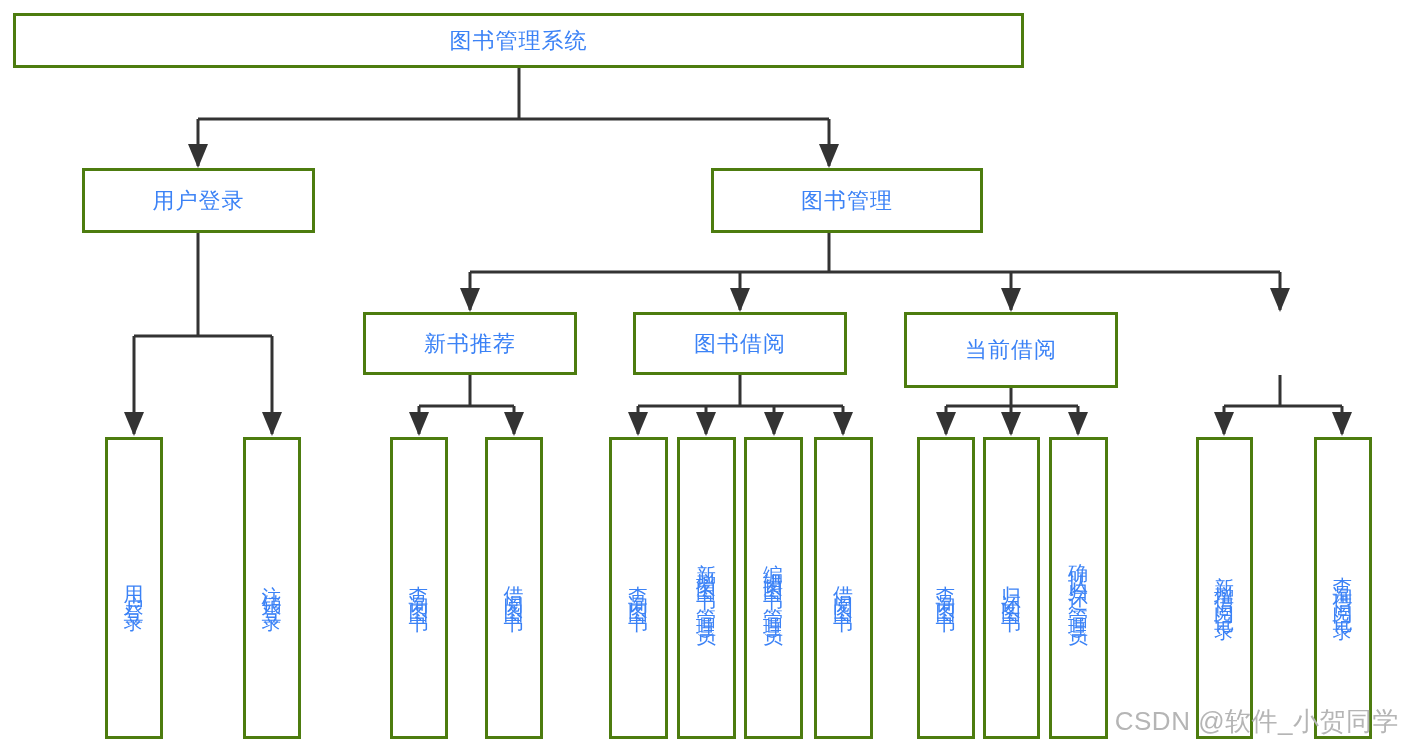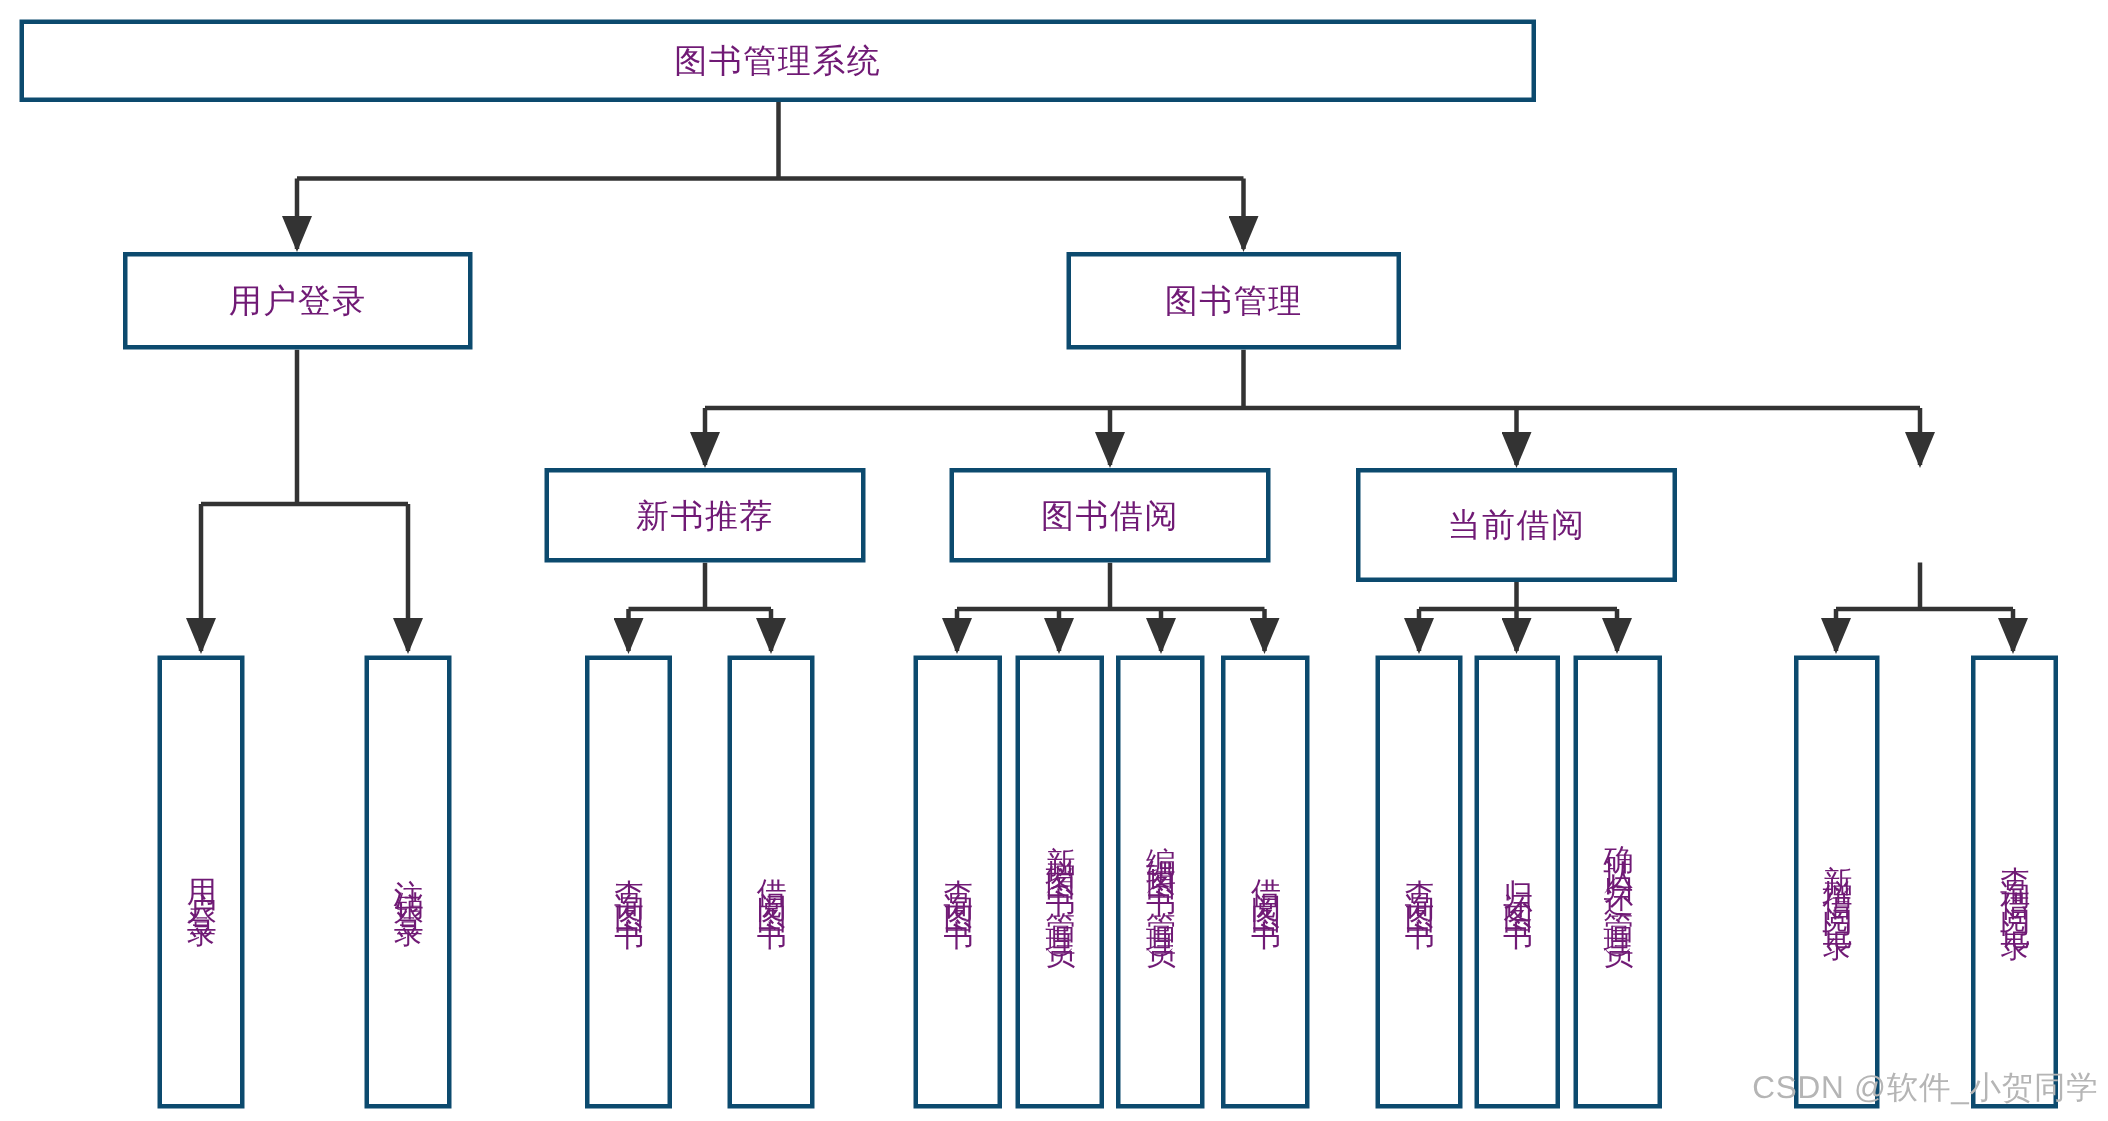--- a/index.html
+++ b/index.html
@@ -18,22 +18,22 @@
   svg.wires {
     position: absolute;
     left: 0;
     top: 0;
     z-index: 1;
   }
   .node {
     position: absolute;
     box-sizing: border-box;
     background: #ffffff;
-    border: 3px solid #0c4a6e;
-    color: #701a75;
+    border: 3px solid #4d7c0f;
+    color: #3b82f6;
     display: flex;
     align-items: center;
     justify-content: center;
     z-index: 2;
     white-space: nowrap;
   }
   .node.h {
     font-size: 22px;
     letter-spacing: 1px;
   }
@@ -41,21 +41,21 @@
     font-size: 20px;
     writing-mode: vertical-lr;
     text-orientation: mixed;
     letter-spacing: 9px;
     line-height: 1;
   }
   .watermark {
     position: absolute;
     right: 6px;
     bottom: 8px;
-    font-size: 21px;
+    font-size: 26px;
     color: #b5b5b5;
     z-index: 5;
     letter-spacing: 0.5px;
   }
 </style>
 </head>
 <body>
 
 <div id="stage">
 
@@ -97,21 +97,21 @@
     <line x1="1011" y1="406" x2="1011" y2="434" stroke="#333333" stroke-width="3" marker-end="url(#arrow)"></line>
     <line x1="1078" y1="406" x2="1078" y2="434" stroke="#333333" stroke-width="3" marker-end="url(#arrow)"></line>
 
     <line x1="1224" y1="406" x2="1224" y2="434" stroke="#333333" stroke-width="3" marker-end="url(#arrow)"></line>
     <line x1="1342" y1="406" x2="1342" y2="434" stroke="#333333" stroke-width="3" marker-end="url(#arrow)"></line>
   </svg>
 
   <div class="node h" style="left:13px;top:13px;width:1011px;height:55px">图书管理系统</div>
 
   <div class="node h" style="left:82px;top:168px;width:233px;height:65px">用户登录</div>
-  <div class="node h" style="left:711px;top:168px;width:223px;height:65px">图书管理</div>
+  <div class="node h" style="left:711px;top:168px;width:272px;height:65px">图书管理</div>
 
   <div class="node h" style="left:363px;top:312px;width:214px;height:63px">新书推荐</div>
   <div class="node h" style="left:633px;top:312px;width:214px;height:63px">图书借阅</div>
   <div class="node h" style="left:904px;top:312px;width:214px;height:76px">当前借阅</div>
 
   <div class="node v" style="left:105px;top:437px;width:58px;height:302px">用户登录</div>
   <div class="node v" style="left:243px;top:437px;width:58px;height:302px">注销登录</div>
 
   <div class="node v" style="left:390px;top:437px;width:58px;height:302px">查询图书</div>
   <div class="node v" style="left:485px;top:437px;width:58px;height:302px">借阅图书</div>

